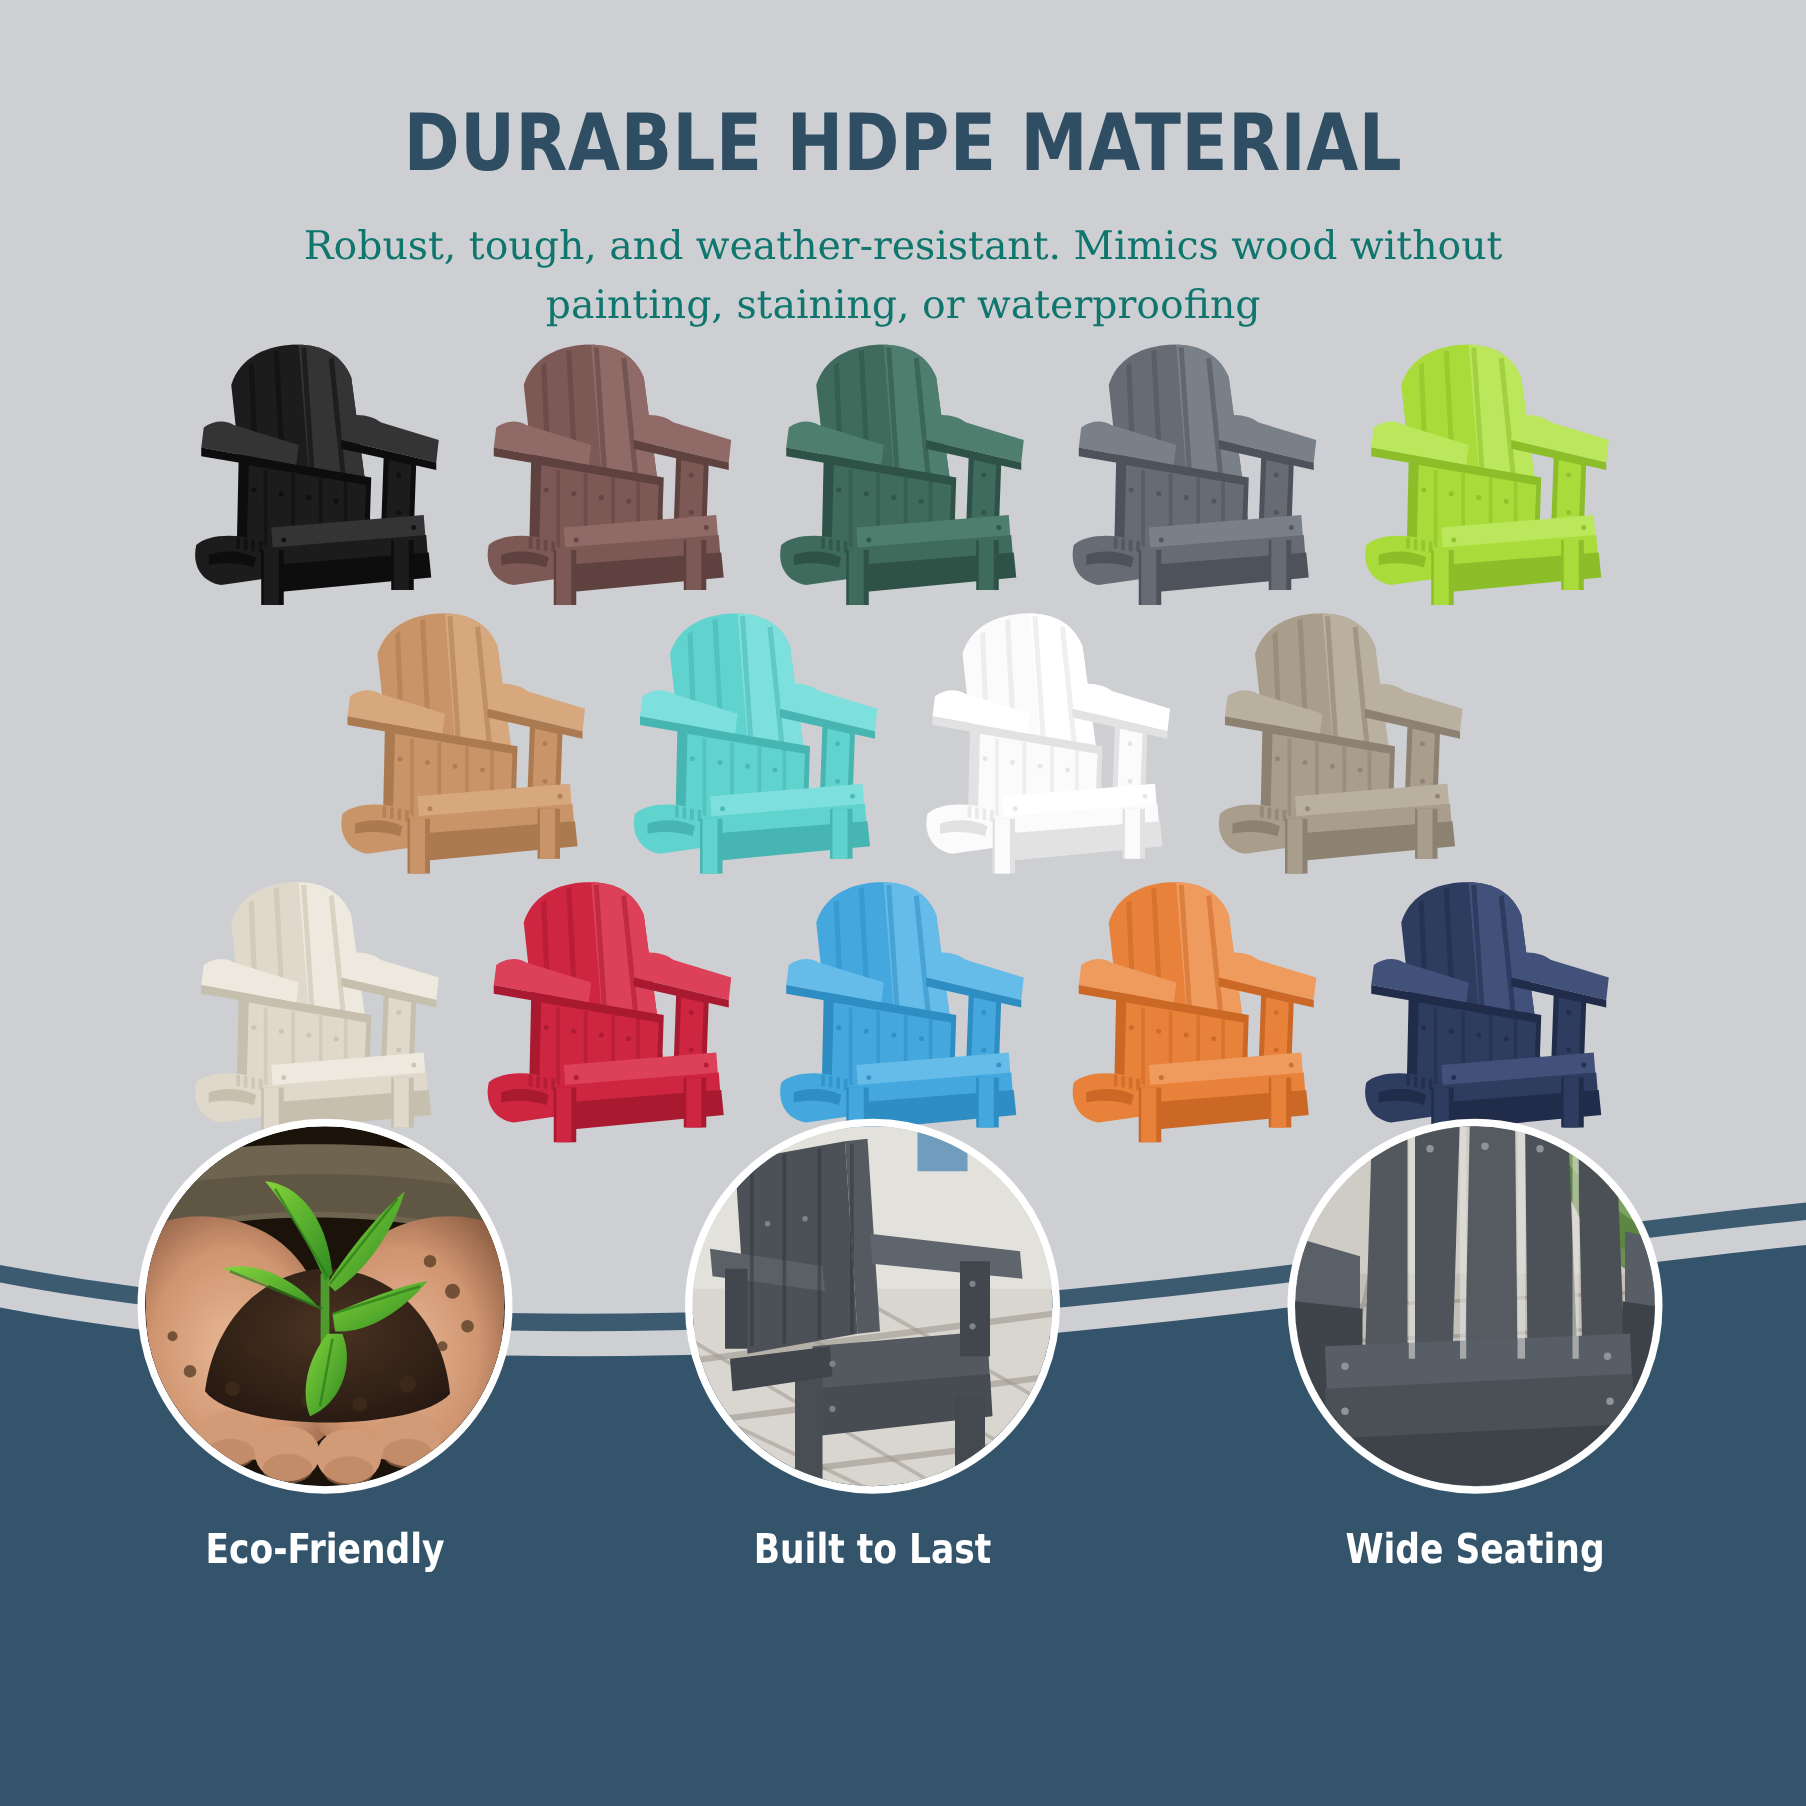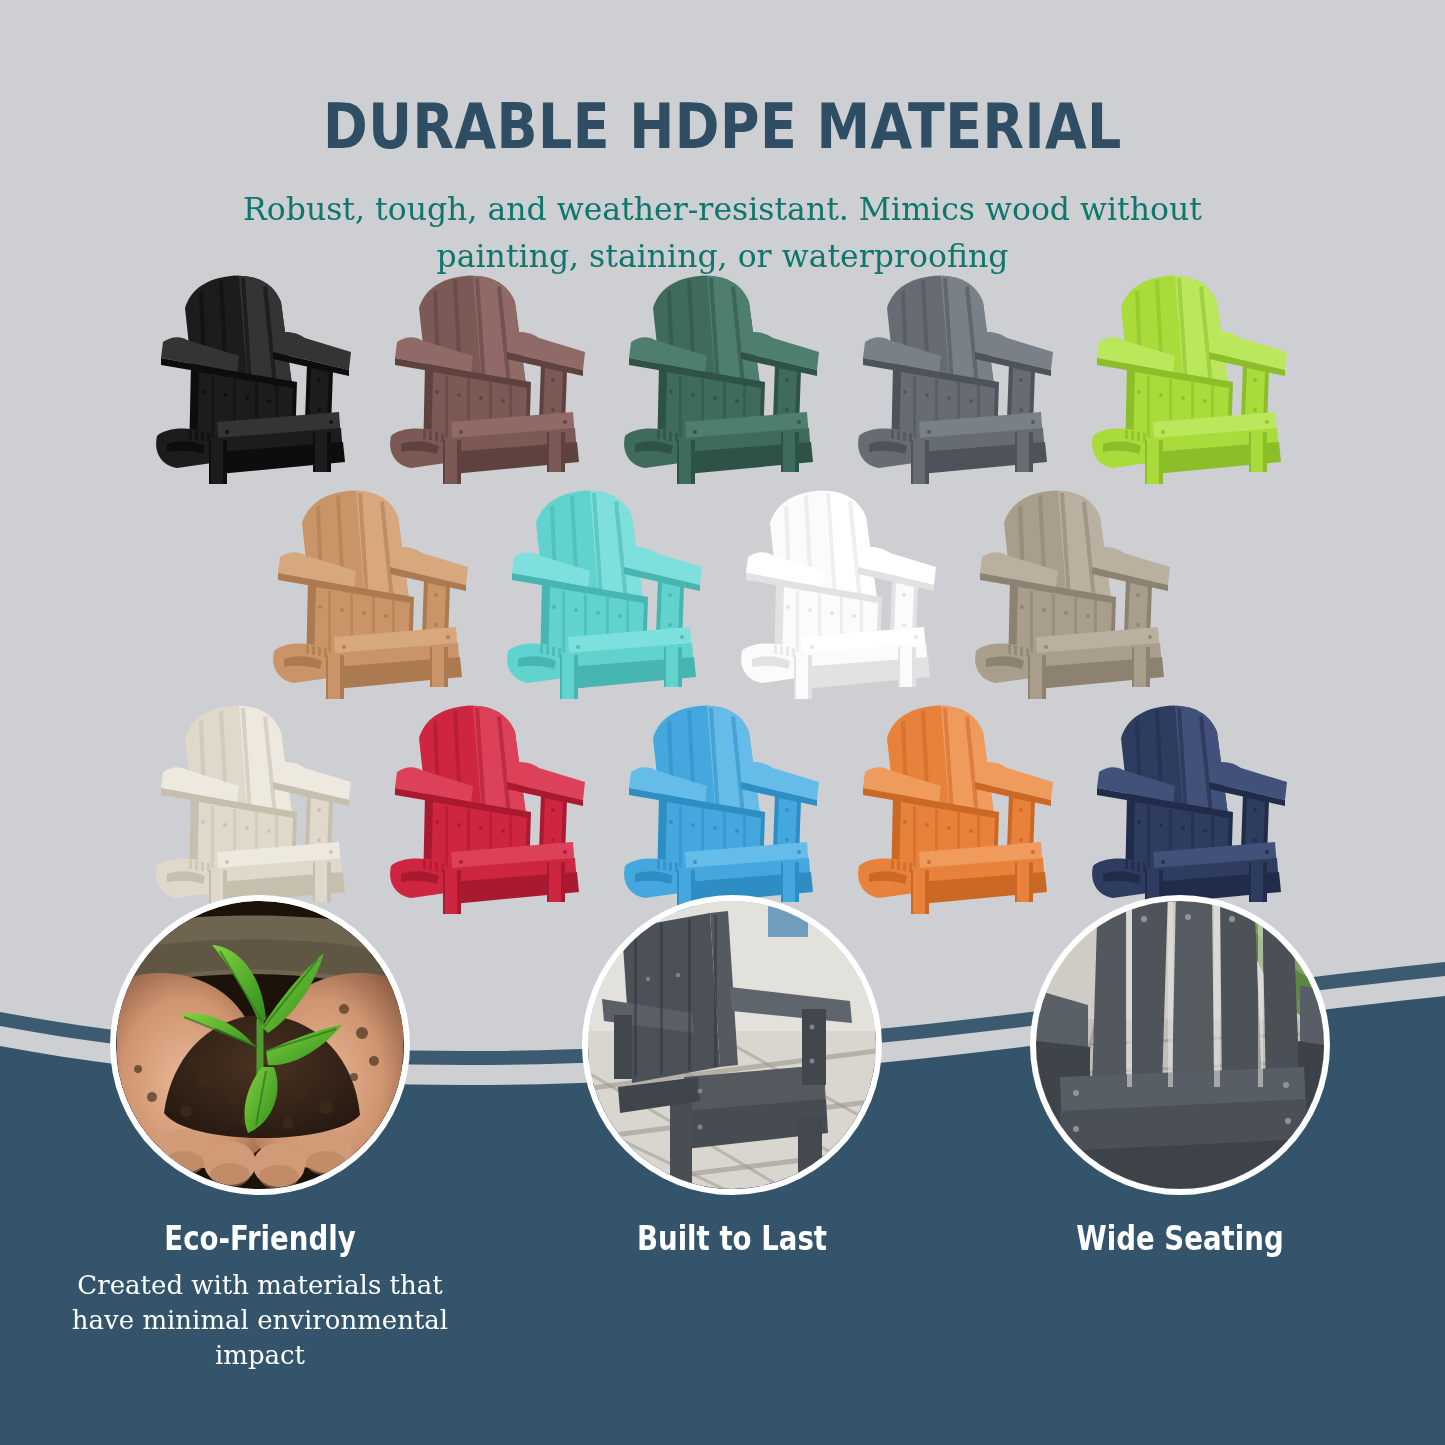--- a/index.html
+++ b/index.html
@@ -16,21 +16,21 @@
     position: relative;
     width: 1445px;
     height: 1445px;
     background: #cdcfd3;
     overflow: hidden;
   }
 
   
   #header-block {
     position: absolute;
-    top: 12px; left: 0;
+    top: 0; left: 0;
     width: 1445px;
     text-align: center;
   }
   #main-title {
     margin: 0;
     padding-top: 82px;
     font-family: "DejaVu Sans", sans-serif;
     font-weight: bold;
     font-size: 63px;
     letter-spacing: 0.5px;
@@ -117,21 +117,21 @@
   }
   .feature-desc {
     margin: 10px auto 0 auto;
     width: 430px;
     font-family: "DejaVu Serif", serif;
     font-size: 26px;
     line-height: 1.34;
     color: #ffffff;
   }
   #feature-0 { left: 30px;  top: 0; }
-  #feature-1 { left: 502px; top: 0; }
+  #feature-1 { left: 468px; top: 0; }
   #feature-2 { left: 950px; top: 0; }
 </style>
 </head>
 <body>
 
 <div id="poster">
 
   <div id="header-block">
     <h1 id="main-title">DURABLE HDPE MATERIAL</h1>
     <p id="subtitle">Robust, tough, and weather-resistant. Mimics wood without painting, staining, or waterproofing</p>
@@ -1146,21 +1146,20 @@
               <path d="M146,120 L104,50"></path>
                 <path d="M148,126 L202,58"></path>
               <path d="M142,146 L68,116"></path>
                 <path d="M150,150 L220,128"></path>
               <path d="M150,170 L140,224"></path>
             </g>
           </g>
         </svg>
       </div>
       <h3 class="feature-title">Eco-Friendly</h3>
-      <p class="feature-desc">Created with materials that have minimal environmental impact</p>
     </div>
 
     <div class="feature" id="feature-1">
       <div class="feature-photo">
         <svg width="288" height="288" viewBox="0 0 288 288" xmlns="http://www.w3.org/2000/svg">
           <defs>
             <clipPath id="c2">
                 <circle cx="144" cy="144" r="144"></circle>
               </clipPath>
           </defs>

